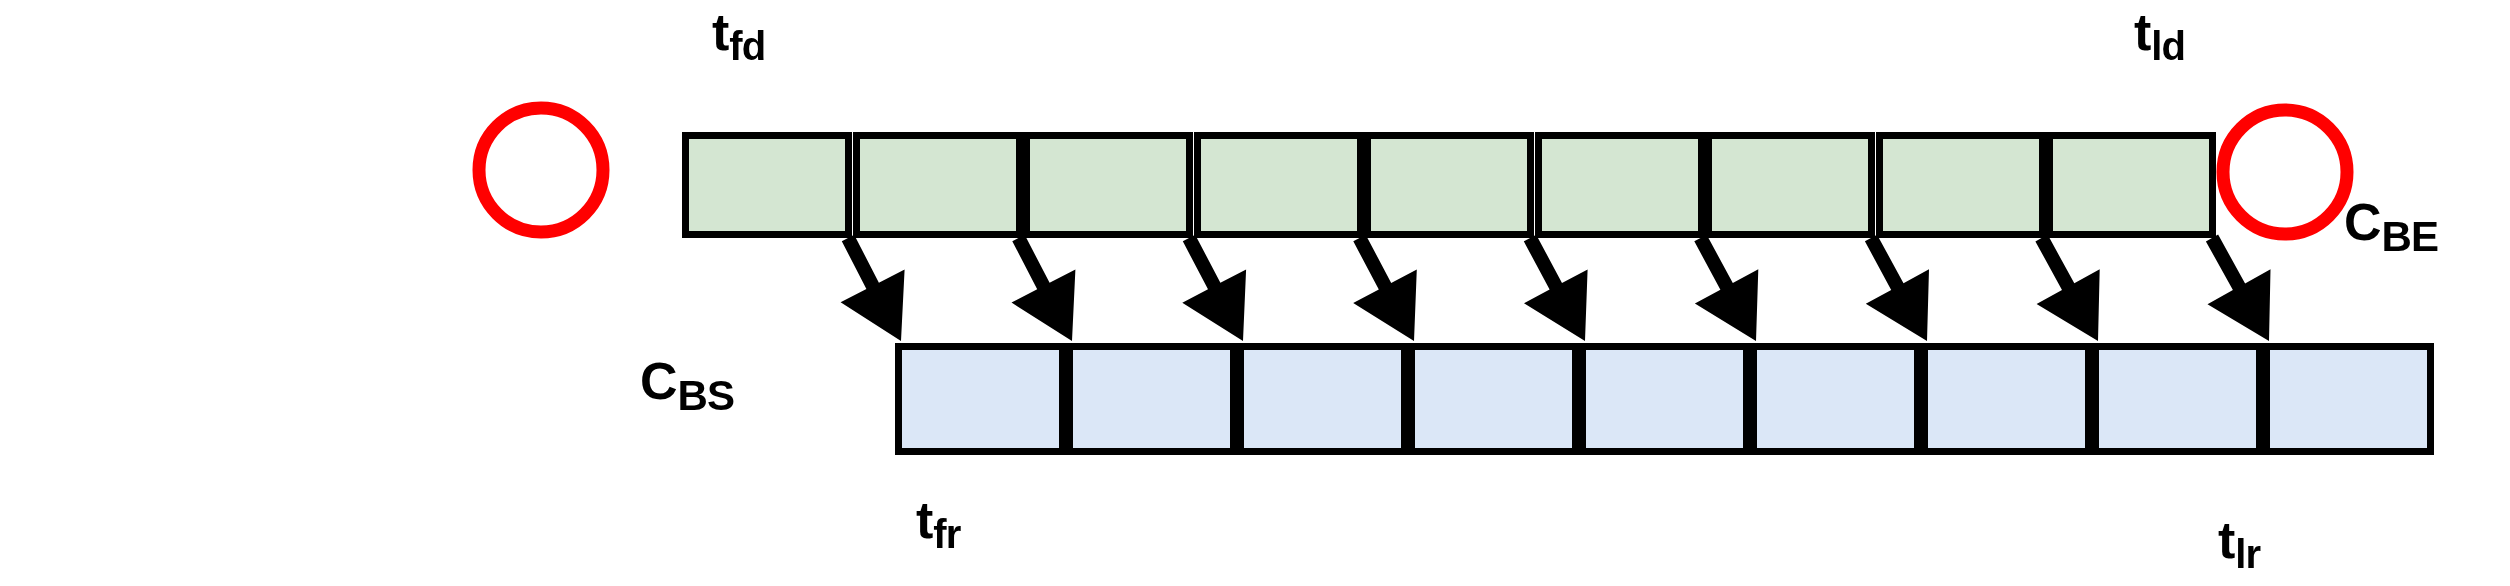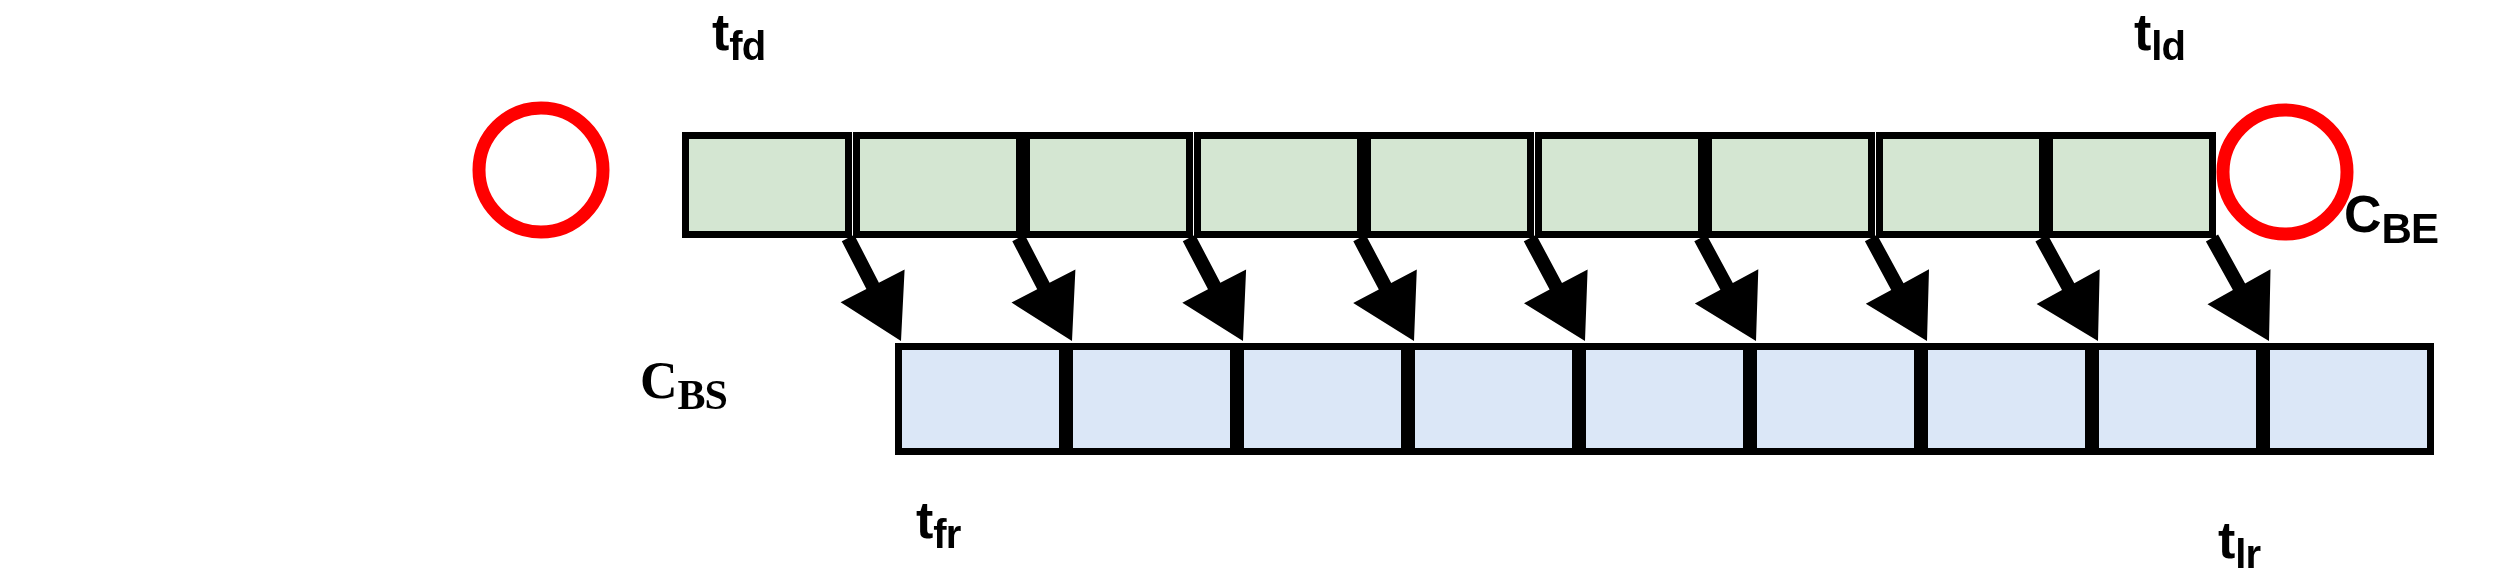--- a/index.html
+++ b/index.html
@@ -45,22 +45,22 @@
     font-size:42px;
     position:relative;
     top:11px;
     letter-spacing:-1px;
   }
 
   #t-fd{left:712px; top:6px;}
   #t-ld{left:2110px; top:6px;margin-left:24px;}
   #t-fr{left:916px; top:494px;}
   #t-lr{left:2218px; top:514px;}
-  #c-bs{left:640px; top:355px;font-family:Liberation Serif, serif;}
-  #c-be{left:2344px; top:188px;}
+  #c-bs{left:640px; top:355px;}
+  #c-be{left:2344px; top:196px;}
 
   .box{
     position:absolute;
     box-sizing:border-box;
     border:7px solid #000;
   }
   .box.supplier{background:#d4e6d2;}
   .box.recipent{background:#dbe7f7;}
 
   svg#overlay{position:absolute;left:0;top:0;width:2510px;height:586px;pointer-events:none;}

